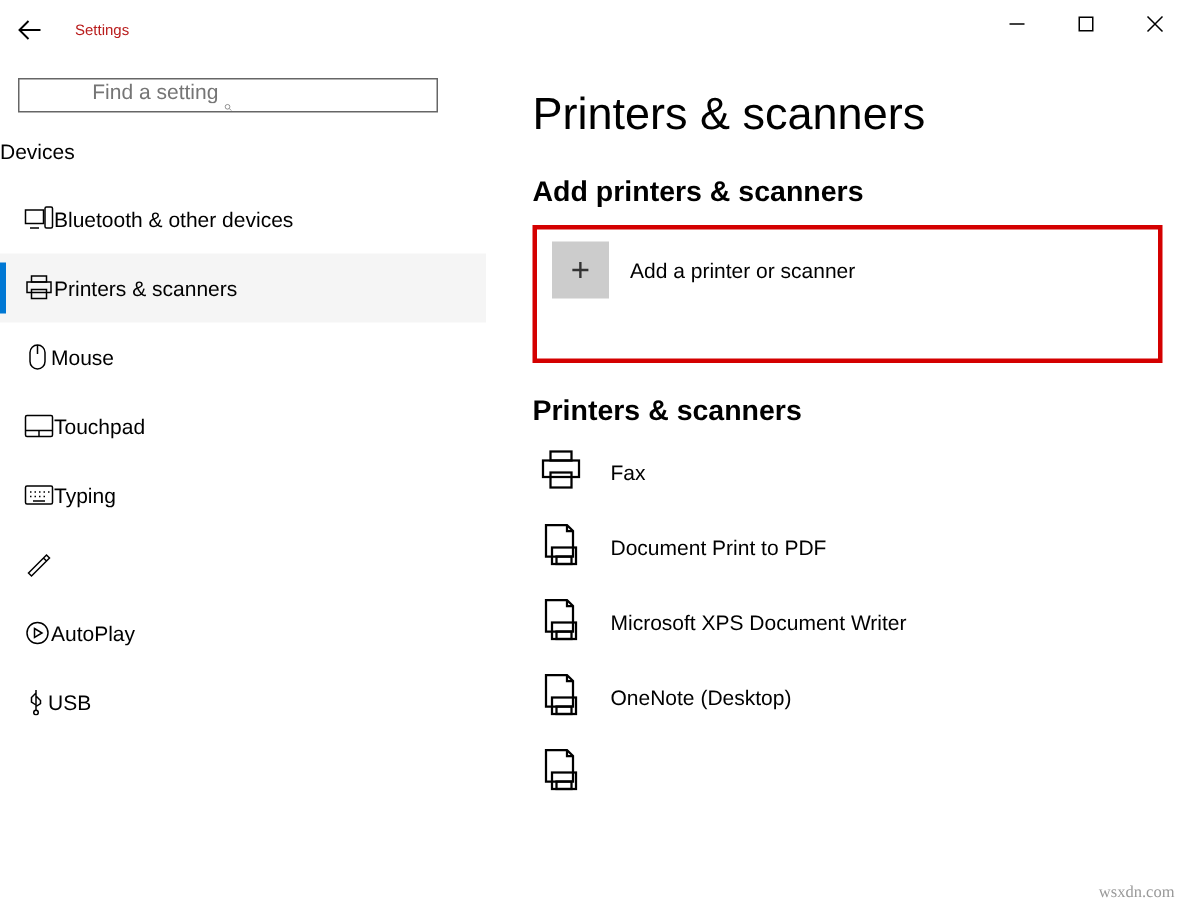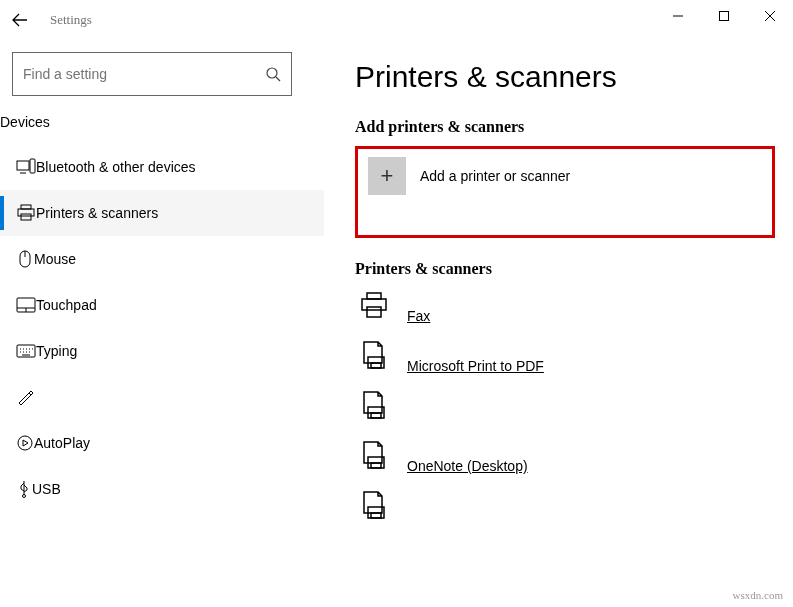--- a/index.html
+++ b/index.html
@@ -1,49 +1,49 @@
 <!DOCTYPE html>
 <html><head>
 <meta charset="utf-8">
 <style>
 * { box-sizing: border-box; margin: 0; padding: 0; font-family: "Segoe UI", Arial, sans-serif; }
 body { width: 793px; height: 607px; background: #fff; overflow: hidden; position: relative; }
 
 
 .titlebar { height: 40px; display: flex; align-items: center; position: relative; }
 .back-btn { width: 40px; height: 40px; display: flex; align-items: center; justify-content: center; cursor: pointer; }
-.app-title { font-size: 13px; margin-left: 10px; color: #737373; font-family: Liberation Serif, serif; }
+.app-title { font-size: 10px; margin-left: 10px; color: #b91c1c; }
 .win-controls { position: absolute; right: 0; top: 0; display: flex; }
 .win-btn { width: 46px; height: 32px; display: flex; align-items: center; justify-content: center; cursor: pointer; }
 
 
 .content { display: flex; height: calc(100% - 40px); }
 .sidebar { width: 325px; padding: 0; border-right: 1px solid transparent; position: relative; }
 .main { flex: 1; padding: 20px 0 0 30px; overflow: hidden; }
 
 
 .home-row { display: flex; align-items: center; height: 40px; padding-left: 16px; margin-top: 12px; cursor: pointer; }
 .home-row span.lbl { margin-left: 18px; font-size: 14px; }
-.search { margin: 12px 32px 18px 12px; height: 44px; border: 1px solid #666; display: flex; align-items: center; padding: 0 10px; }
+.search { margin: 12px 32px 18px 12px; height: 23px; border: 1px solid #666; display: flex; align-items: center; padding: 0 10px; flex-direction: column; }
 .search input { border: none; outline: none; flex: 1; font-size: 14px; background: transparent; }
 .section-title { font-weight: 400; font-size: 14px; margin-bottom: 14px; }
 .nav-item { display: flex; align-items: center; height: 46px; padding-left: 16px; cursor: pointer; position: relative; font-size: 14px; }
 .nav-item .lbl { }
 .nav-item.selected::before { content:""; position:absolute; left:0; top:6px; bottom:6px; width:4px; background:#0078d4; }
 .nav-item.selected { background: rgba(0,0,0,0.04); }
 
 
 .page-h1 { font-size: 30px; font-weight: 400; margin-bottom: 24px; }
-.page-h2 { font-size: 16px; font-weight: 600; margin-bottom: 10px; font-family: Liberation Serif, serif; }
+.page-h2 { font-size: 19px; font-weight: 600; margin-bottom: 10px; }
 .add-box { border: 3px solid #d40000; padding: 8px 10px 40px 10px; width: 420px; margin-bottom: 22px; }
 .add-row { display: flex; align-items: center; cursor: pointer; }
 .add-icon { width: 38px; height: 38px; background: #ccc; display: flex; align-items: center; justify-content: center; margin-right: 14px; font-size: 22px; color: #333; }
 .add-lbl { font-size: 14px; }
 .dev-list { }
-.dev-row { display: flex; align-items: flex-end; margin-bottom: 14px; cursor: pointer; text-decoration: underline; }
+.dev-row { display: flex; align-items: center; margin-bottom: 14px; cursor: pointer; }
 .dev-icon { width: 38px; height: 36px; display: flex; align-items: center; justify-content: center; margin-right: 14px; }
 .dev-lbl { font-size: 14px; padding-top: 2px; }
 
 .watermark { position: absolute; bottom: 6px; right: 10px; font-size: 11px; color: #999; font-family: Liberation Serif, serif; }
 
 svg { display: block; }
 </style>
 </head>
 <body>
 
@@ -165,30 +165,31 @@
         <div class="dev-lbl">Fax</div>
       </div>
       <div class="dev-row">
         <div class="dev-icon">
             <svg width="28" height="30" viewBox="0 0 28 30">
               <path d="M4 1 H18 L22 5 V22 H4 Z M18 1 V5 H22" stroke="#000" fill="none" stroke-width="1.5"></path>
               <rect x="8" y="16" width="16" height="11" stroke="#000" fill="none" stroke-width="1.5"></rect>
               <rect x="11" y="22" width="10" height="5" stroke="#000" fill="none" stroke-width="1.5"></rect>
             </svg>
           </div>
-        <div class="dev-lbl">Microsoft Print to PDF</div>
-      </div>
-      <div class="dev-row">
-        <div class="dev-icon">
-            <svg width="28" height="30" viewBox="0 0 28 30">
-              <path d="M4 1 H18 L22 5 V22 H4 Z M18 1 V5 H22" stroke="#000" fill="none" stroke-width="1.5"></path>
-              <rect x="8" y="16" width="16" height="11" stroke="#000" fill="none" stroke-width="1.5"></rect>
-              <rect x="11" y="22" width="10" height="5" stroke="#000" fill="none" stroke-width="1.5"></rect>
-            </svg>
-          </div>
+        <div class="dev-lbl">Document Print to PDF</div>
+      </div>
+      <div class="dev-row">
+        <div class="dev-icon">
+            <svg width="28" height="30" viewBox="0 0 28 30">
+              <path d="M4 1 H18 L22 5 V22 H4 Z M18 1 V5 H22" stroke="#000" fill="none" stroke-width="1.5"></path>
+              <rect x="8" y="16" width="16" height="11" stroke="#000" fill="none" stroke-width="1.5"></rect>
+              <rect x="11" y="22" width="10" height="5" stroke="#000" fill="none" stroke-width="1.5"></rect>
+            </svg>
+          </div>
+        <div class="dev-lbl">Microsoft XPS Document Writer</div>
       </div>
       <div class="dev-row">
         <div class="dev-icon">
             <svg width="28" height="30" viewBox="0 0 28 30">
               <path d="M4 1 H18 L22 5 V22 H4 Z M18 1 V5 H22" stroke="#000" fill="none" stroke-width="1.5"></path>
               <rect x="8" y="16" width="16" height="11" stroke="#000" fill="none" stroke-width="1.5"></rect>
               <rect x="11" y="22" width="10" height="5" stroke="#000" fill="none" stroke-width="1.5"></rect>
             </svg>
           </div>
         <div class="dev-lbl">OneNote (Desktop)</div>

